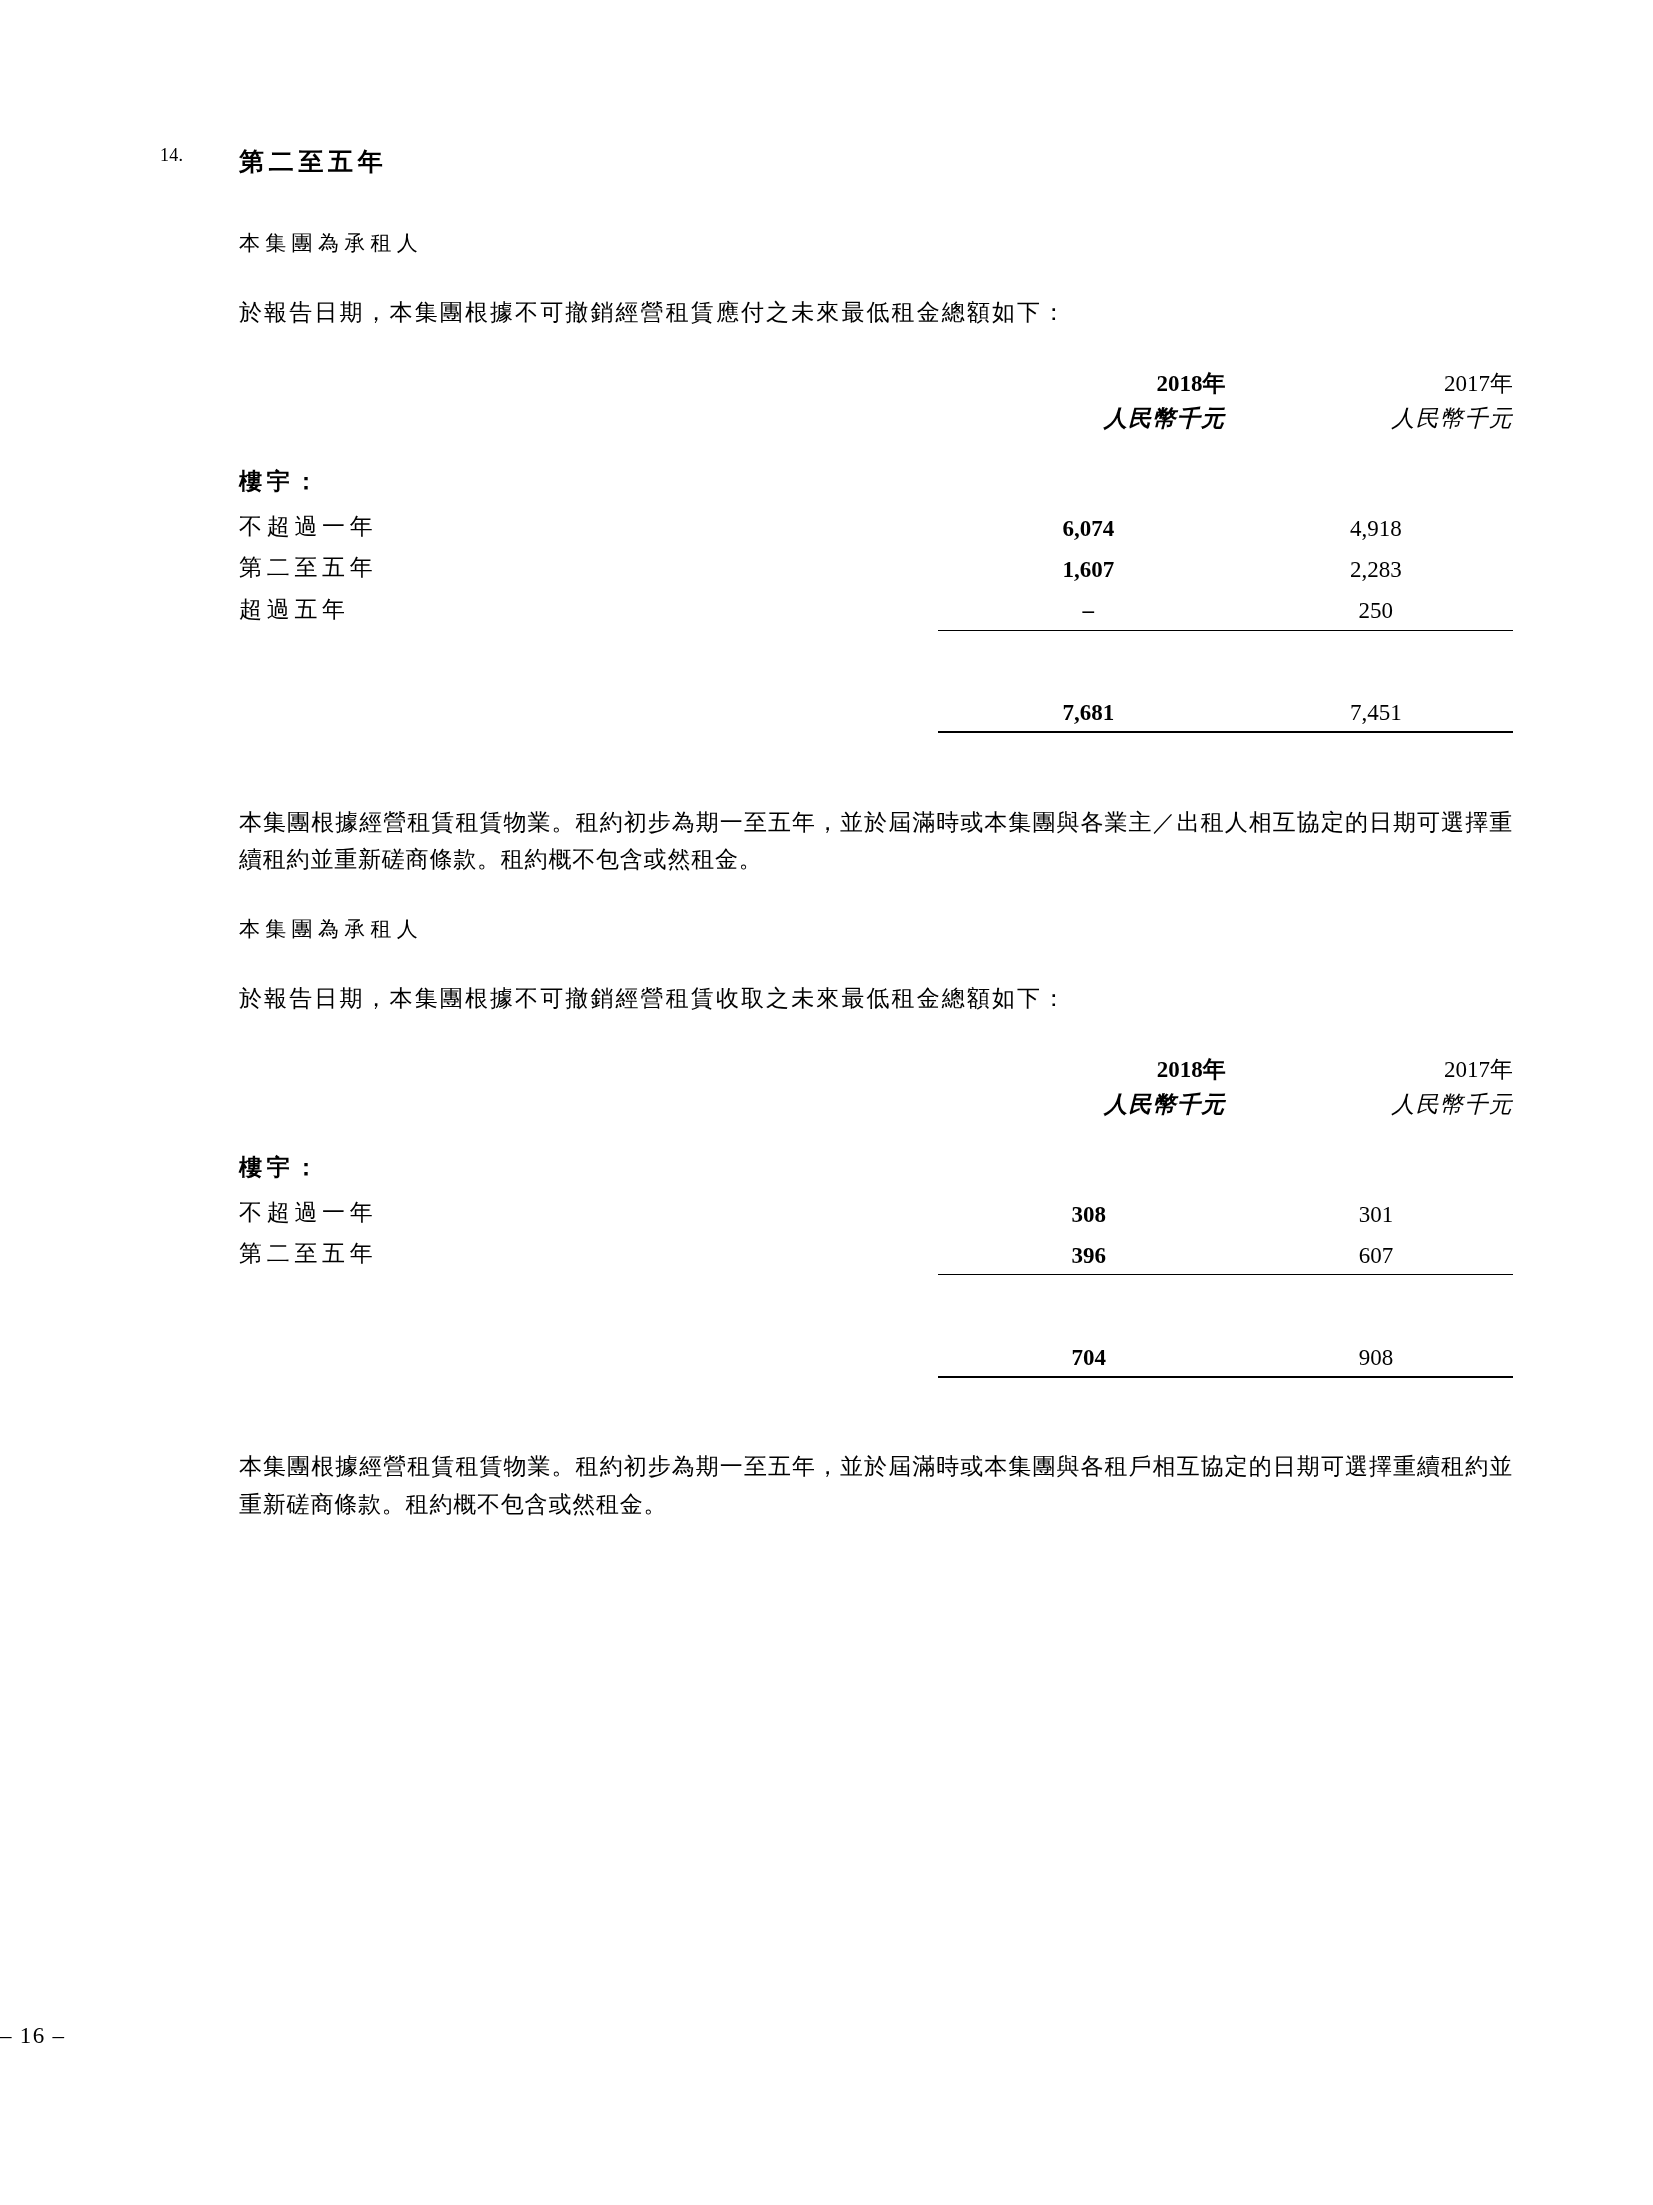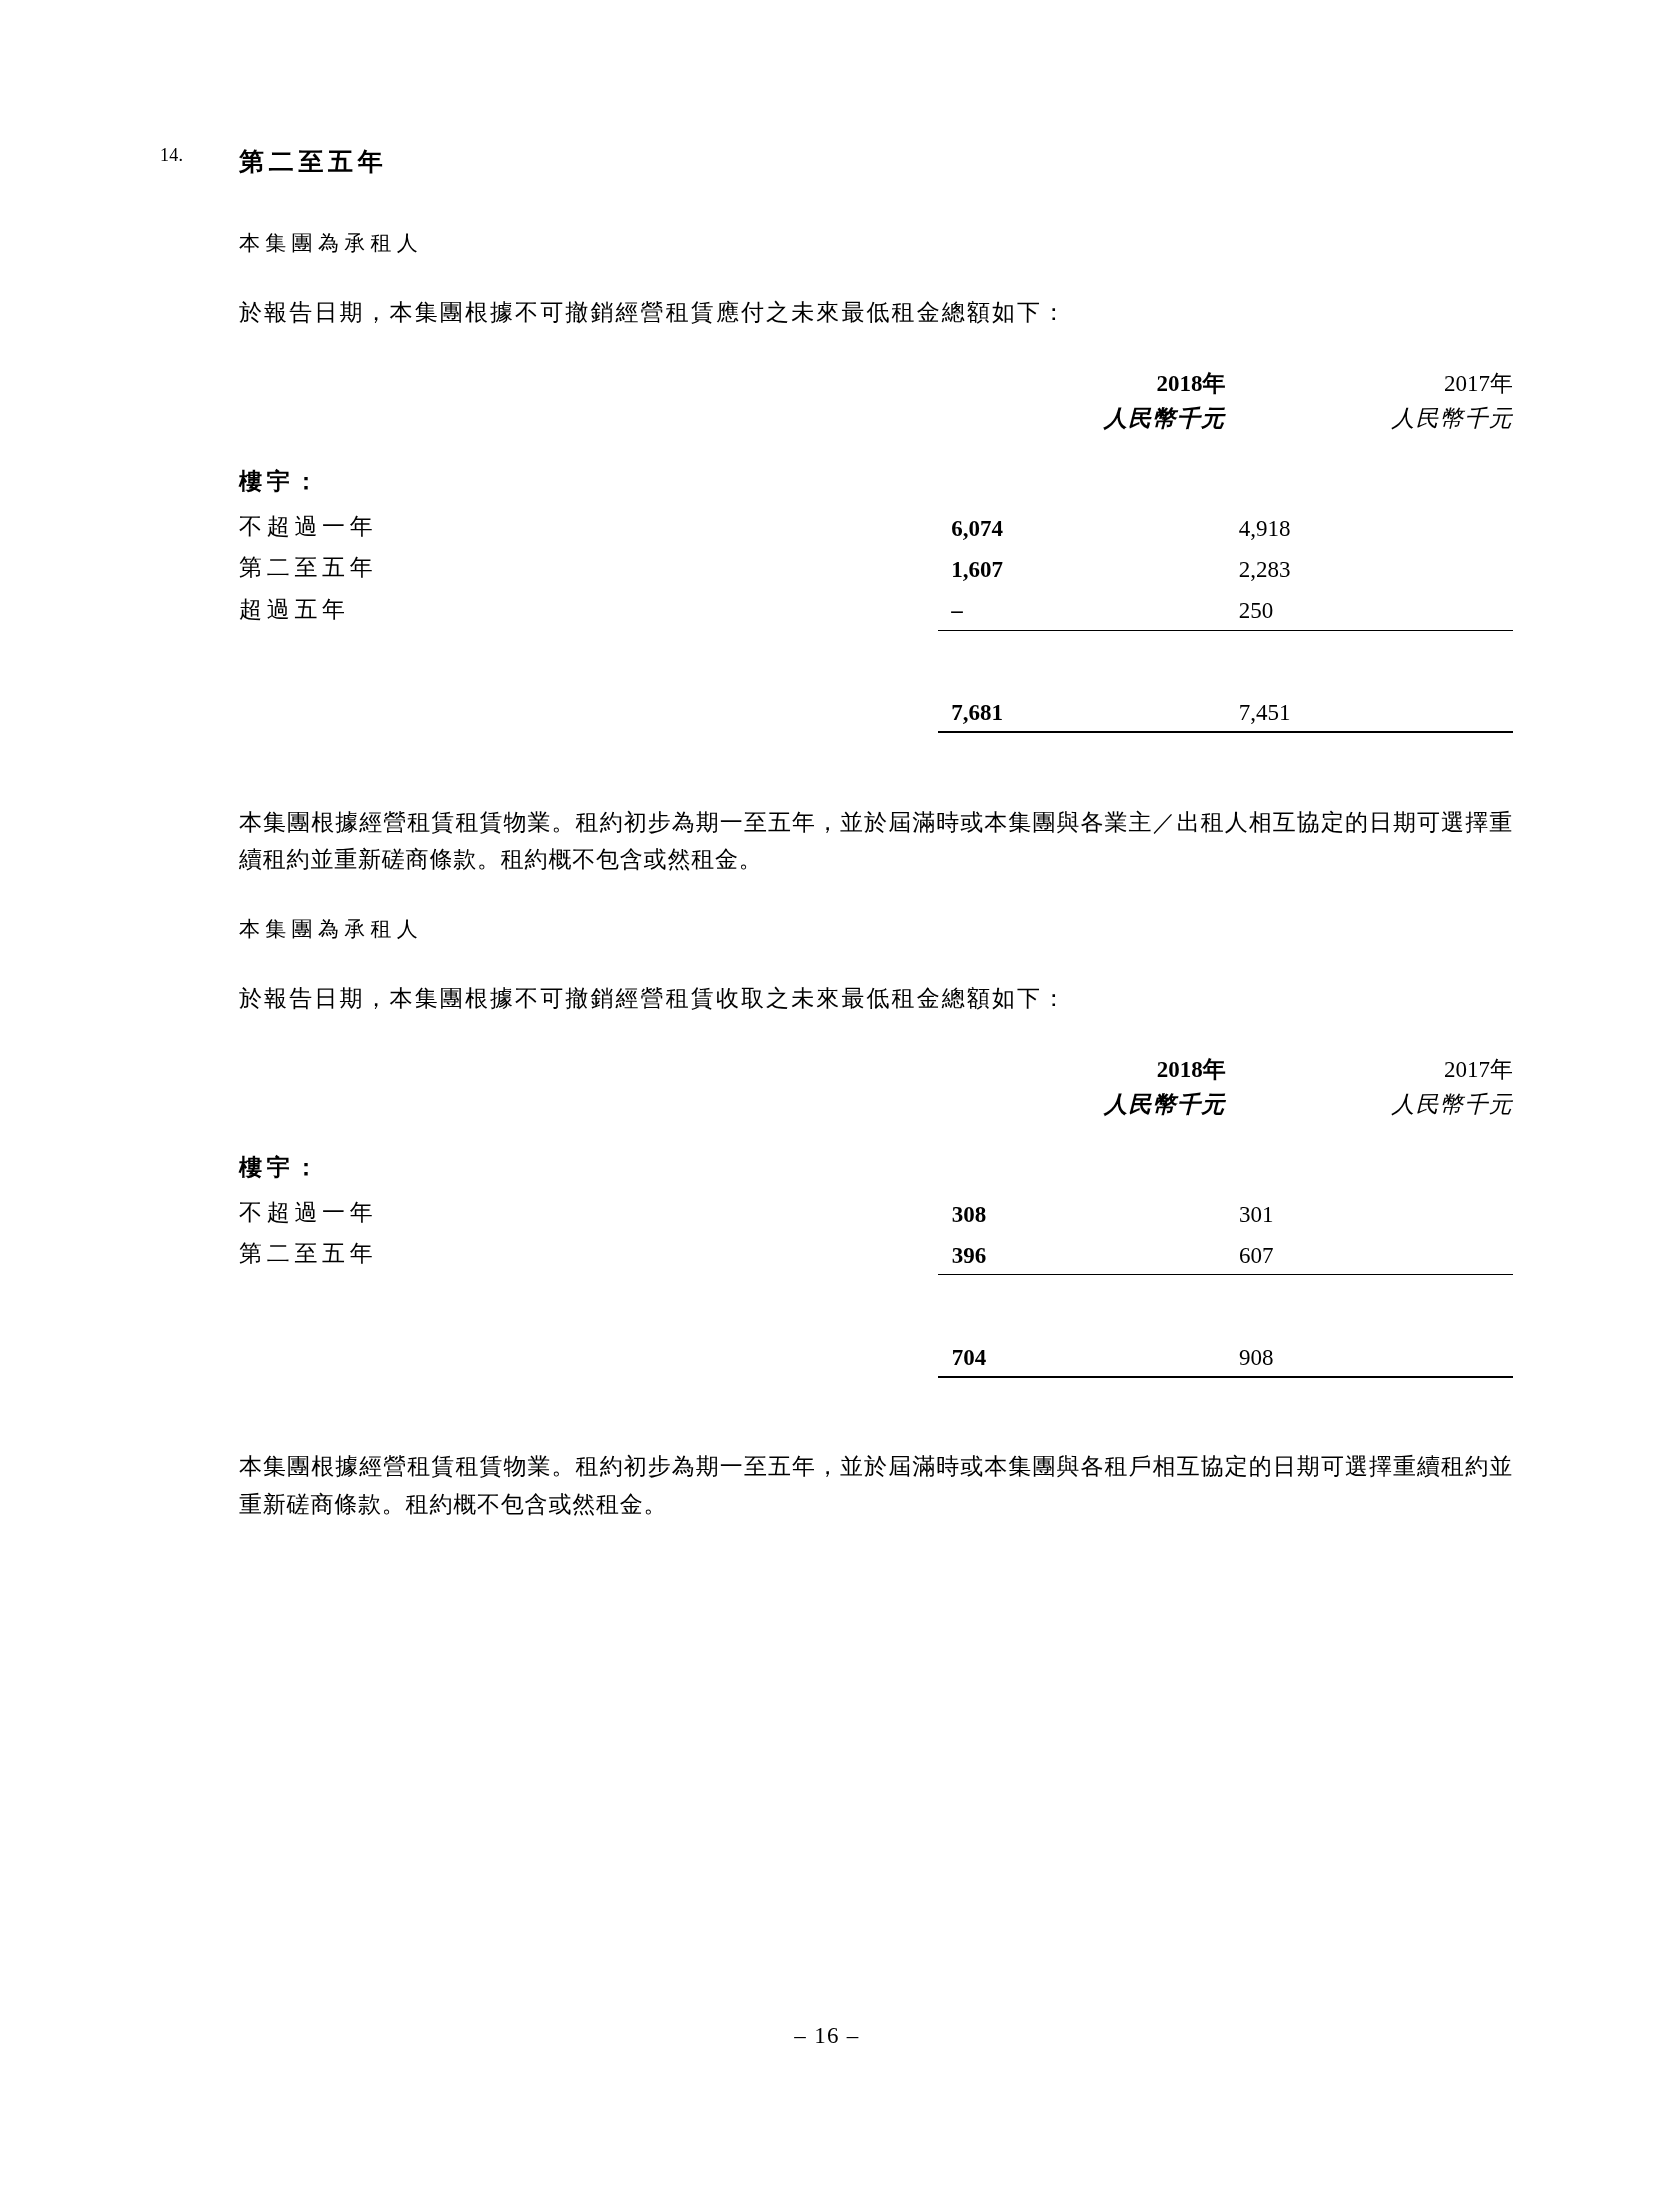--- a/index.html
+++ b/index.html
@@ -99,21 +99,21 @@
     padding-top: 5.3px !important;
     padding-bottom: 5.3px !important;
   }
   .row-head {
     font-weight: bold;
     letter-spacing: 4.7px;
     padding-top: 14.7px !important;
     padding-bottom: 8px !important;
   }
   .num {
-    text-align: left;
+    text-align: center;
     padding-top: 5.3px !important;
     padding-bottom: 5.3px !important;
     padding-left: 13.3px !important;
     white-space: nowrap;
   }
   .rule-top { border-top: 1.3px solid #000; }
   .rule-total-top { border-top: 2px solid #000; }
   .spacer-sm td { height: 17.3px; }
   .spacer-md td { height: 35px; }
 
@@ -123,21 +123,21 @@
 
   .tbl-block { margin: 0 0 53px 0; }
   .tbl-block.first { margin-top: 20px; }
 
   
   .footer {
     position: absolute;
     left: 0;
     right: 0;
     top: 2023px;
-    text-align: center;
+    text-align: left;
     font-size: 23px;
     letter-spacing: 1.3px;
   }
 </style>
 </head>
 <body>
 
 <div class="page">
   <div class="content">
 

